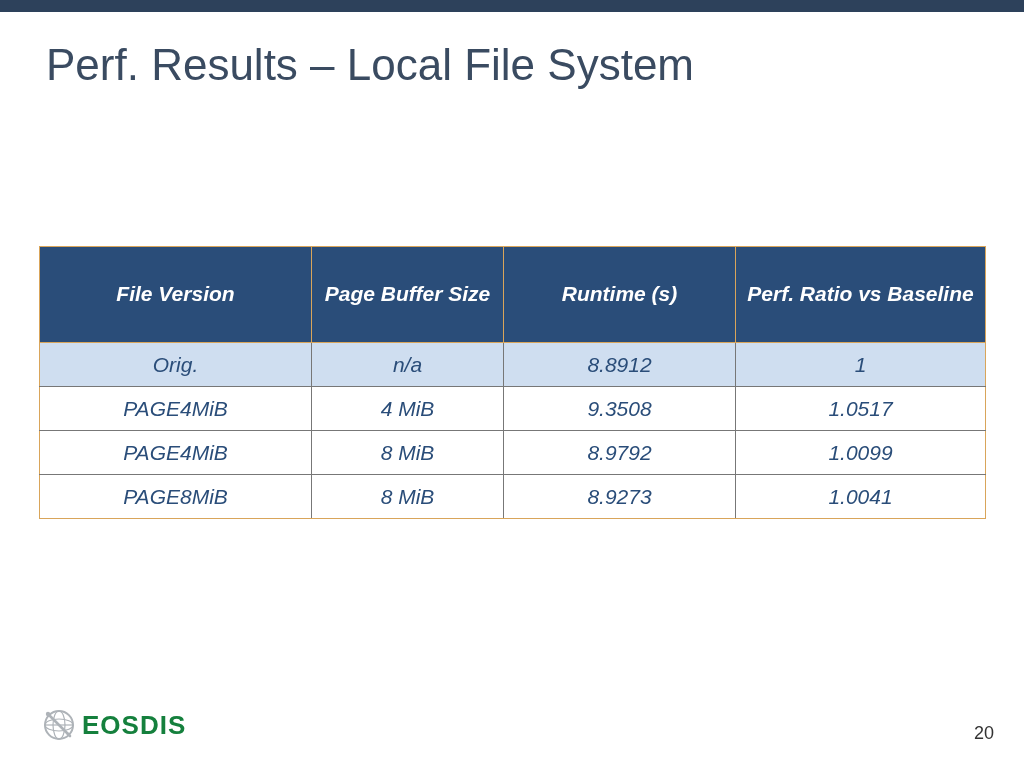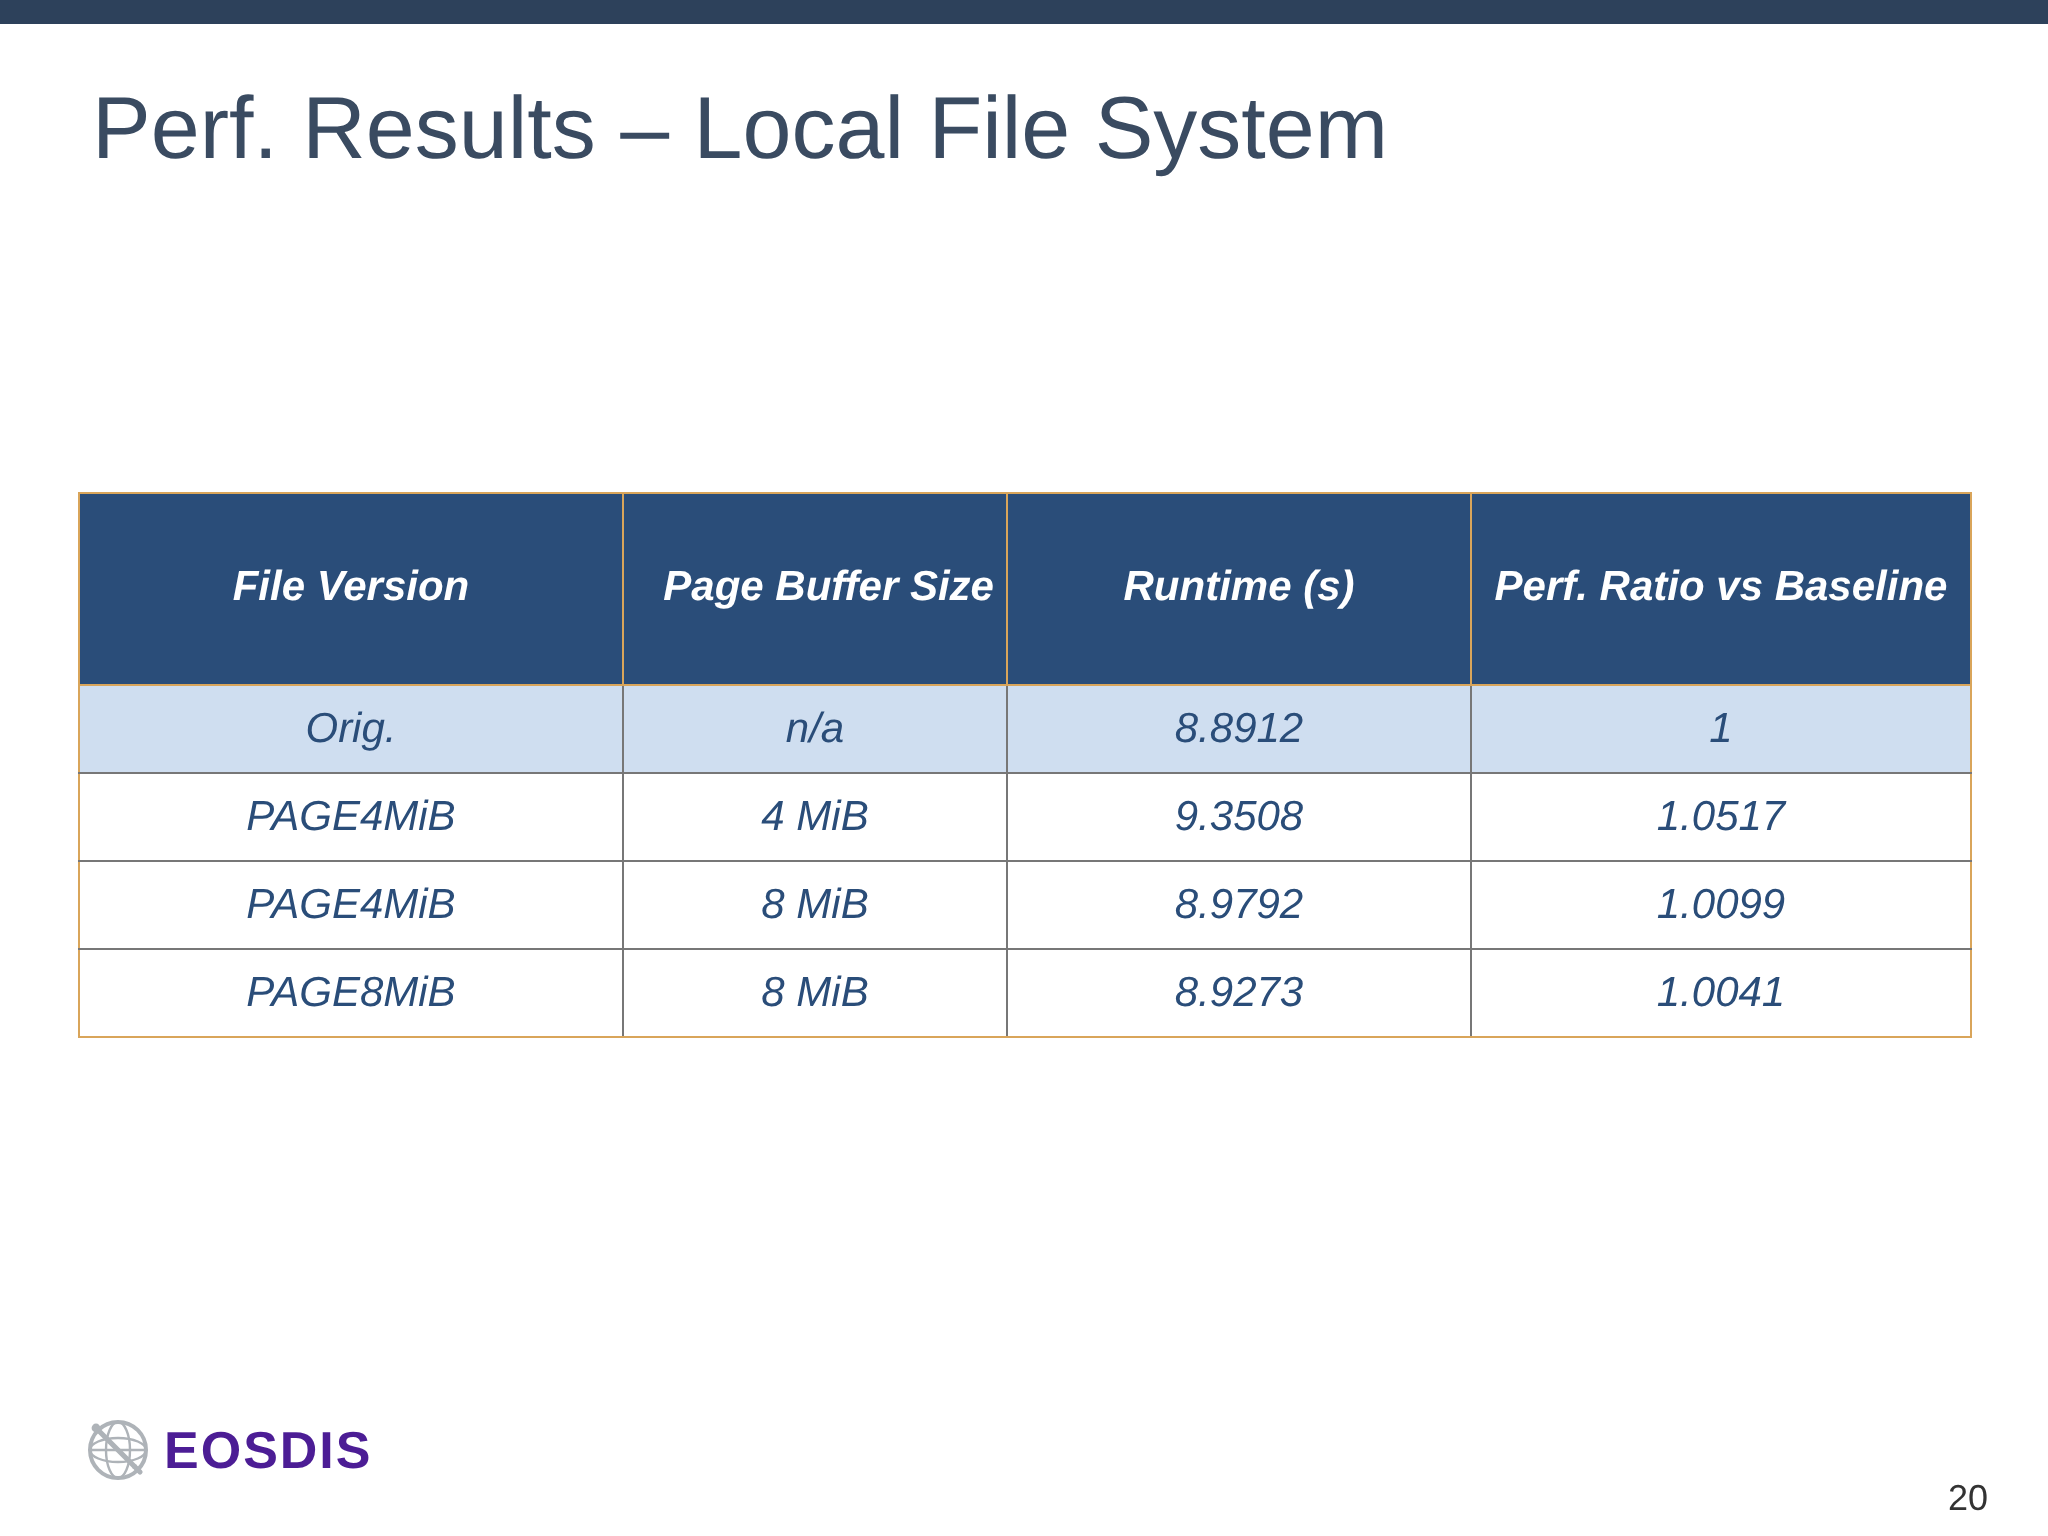--- a/index.html
+++ b/index.html
@@ -5,33 +5,33 @@
   * { box-sizing: border-box; margin: 0; padding: 0; }
   html, body { width: 1024px; height: 768px; font-family: "Segoe UI", "Helvetica Neue", Arial, sans-serif; background: #fff; overflow: hidden; }
   .top-bar { height: 12px; background: #2d415b; }
   .slide { position: relative; width: 1024px; height: 756px; }
   .title { position: absolute; left: 46px; top: 28px; font-size: 44px; font-weight: 400; color: #3a4b61; letter-spacing: 0px; }
   .table-wrap { position: absolute; left: 39px; top: 234px; width: 946px; }
   table { border-collapse: collapse; width: 100%; table-layout: fixed; font-style: italic; }
   th, td { text-align: center; vertical-align: middle; }
   th { background: #2a4d79; color: #fff; font-weight: bold; font-size: 21px; padding: 8px 6px 10px 6px; height: 96px; border-left: 1px solid #d9a55a; border-right: 1px solid #d9a55a; border-top: 1px solid #d9a55a; border-bottom: 1px solid #d9a55a; }
   th:first-child { width: 272px; }
-  th:nth-child(2) { width: 192px; text-align: right; }
+  th:nth-child(2) { width: 192px; }
   th:nth-child(3) { width: 232px; }
   th:nth-child(4) { width: 250px; }
   td { color: #2a4d79; font-size: 21px; height: 44px; border-left: 1px solid #777; border-right: 1px solid #777; border-bottom: 1px solid #777; }
   tbody tr td:first-child { border-left: 1px solid #d9a55a; }
   tbody tr td:last-child { border-right: 1px solid #d9a55a; }
   tbody tr:last-child td { border-bottom: 1px solid #d9a55a; }
   tbody tr.hl td { background: #cfdef0; }
   .footer-logo { position: absolute; left: 42px; bottom: 26px; display: flex; align-items: center; color: #aeb3b8; }
   .footer-logo .globe { width: 34px; height: 34px; margin-right: 6px; position: relative; }
   .footer-logo .globe svg { width: 34px; height: 34px; display: block; }
-  .footer-logo .brand { font-size: 26px; font-weight: 700; letter-spacing: 1px; color: #4c1d95; }
-  .page-num { position: absolute; right: 30px; bottom: 8px; font-size: 18px; color: #333; }
+  .footer-logo .brand { font-size: 26px; font-weight: 700; letter-spacing: 1px; color: #15803d; }
+  .page-num { position: absolute; right: 30px; bottom: 24px; font-size: 18px; color: #333; }
 </style>
 </head>
 <body>
 
 <div class="top-bar"></div>
 <div class="slide">
 
   <h1 class="title">Perf. Results – Local File System</h1>
 
   <div class="table-wrap">

